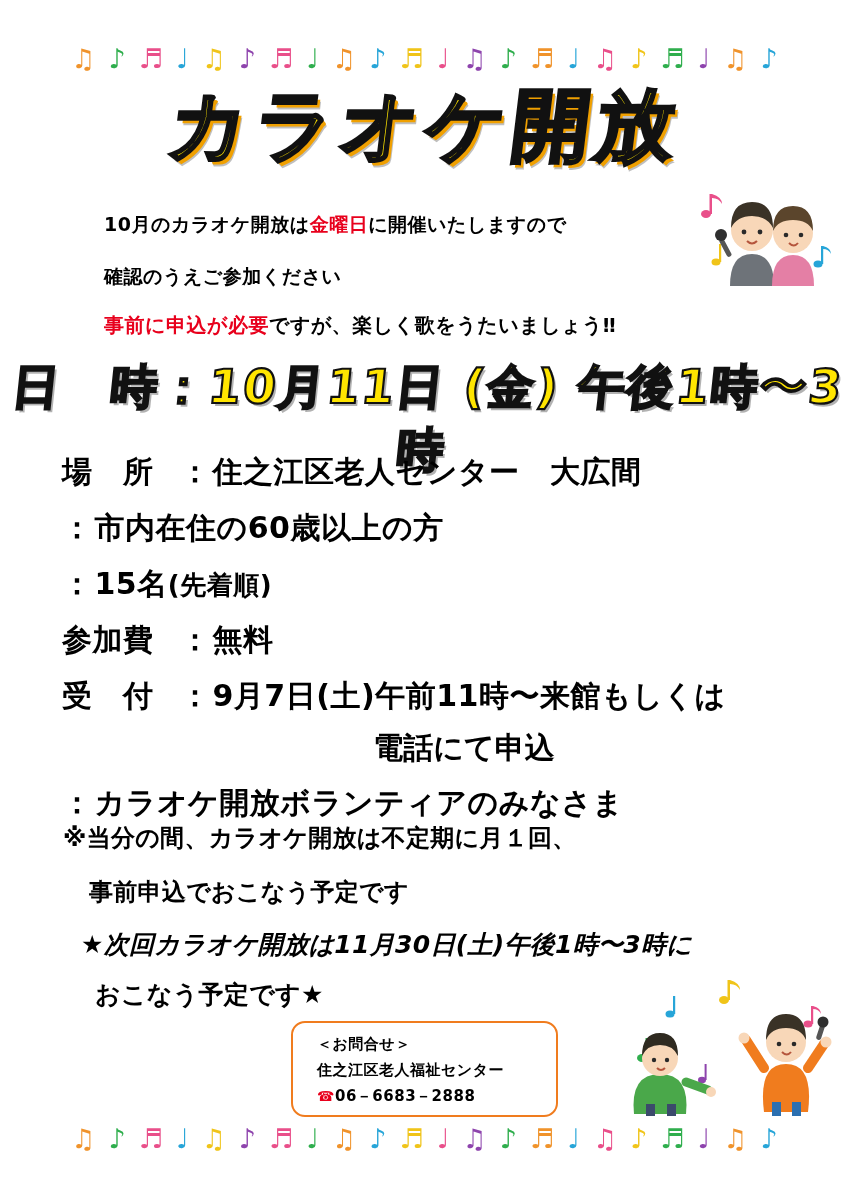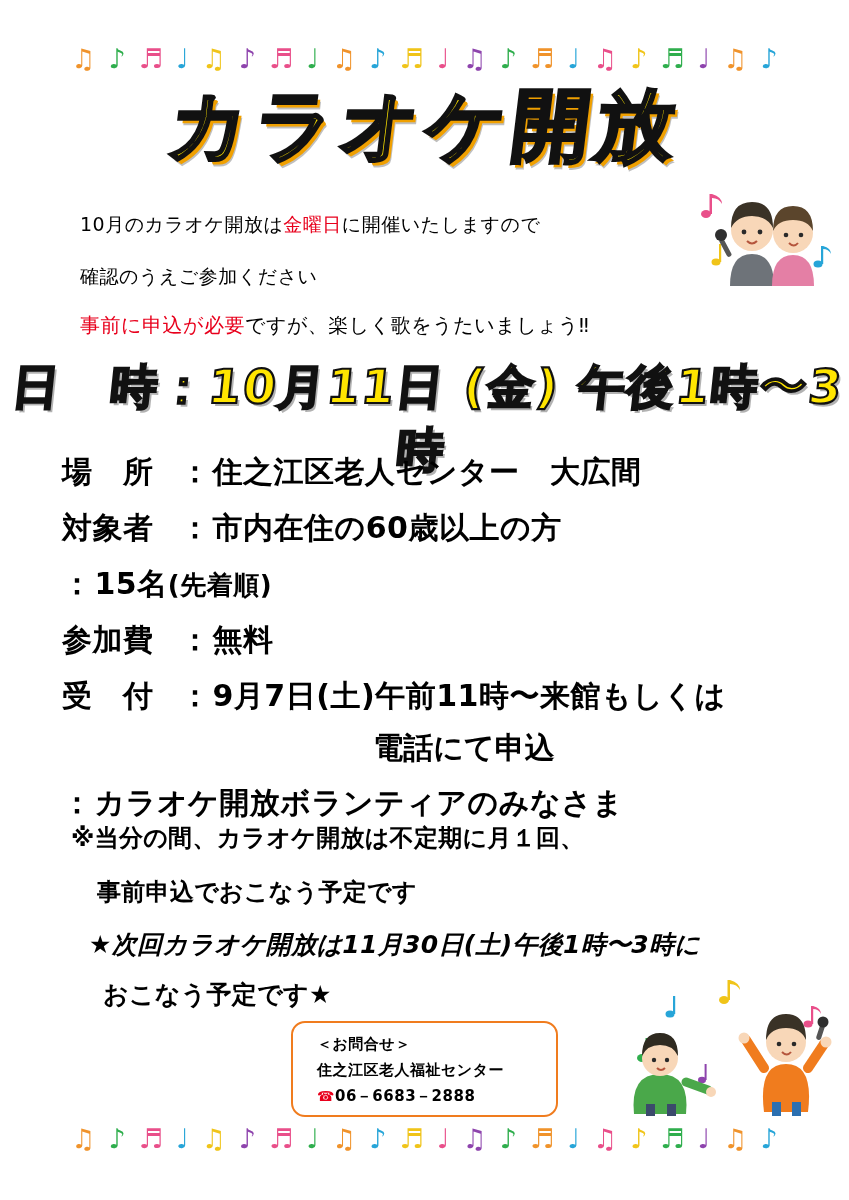--- a/index.html
+++ b/index.html
@@ -55,24 +55,24 @@
     text-shadow:
        4px 4px 0 #f0a000,
        5px 6px 0 rgba(0,0,0,0.25);
     transform: skewX(-7deg);
     padding: 0 10px;
   }
 
   
   .intro {
     position: absolute;
-    left: 80px;
+    left: 104px;
     width: 690px;
     font-size: 19px;
-    font-weight: normal;
+    font-weight: bold;
     line-height: 1.5;
     letter-spacing: 0.5px;
   }
   .intro.l1 { top: 210px; }
   .intro.l2 { top: 262px; }
   .intro.l3 { top: 310px; font-size: 20px; }
   .red { color: #e8001c; }
 
   
   .bigdate {
@@ -119,21 +119,21 @@
     font-weight: bold;
     margin-left: 64px;
     margin-top: -4px;
     margin-bottom: 14px;
     text-align: center;
   }
 
   
   .note-block {
     position: absolute;
-    left: 71px;
+    left: 63px;
     width: 760px;
     font-size: 24px;
     font-weight: bold;
     letter-spacing: 0.3px;
   }
   .note-block.n1 { top: 822px; }
   .note-block.n2 { top: 876px; margin-left: 26px; }
   .note-block.n3 { top: 928px; margin-left: 18px; font-size: 25px; font-style: italic; }
   .note-block.n4 { top: 978px; margin-left: 32px; font-size: 25px; }
 
@@ -244,21 +244,20 @@
 
 <div class="details">
 
   <div class="drow">
     <span class="dlabel">場　所</span>
     <span class="dsep">：</span>
     <span class="dval">住之江区老人センター　大広間</span>
   </div>
 
   <div class="drow">
-    <span class="dlabel">対象者</span>
     <span class="dsep">：</span>
     <span class="dval">市内在住の60歳以上の方</span>
   </div>
 
   <div class="drow">
     <span class="dsep">：</span>
     <span class="dval">
       <span>15名</span><span class="u small-paren">(先着順)</span>
     </span>
   </div>

